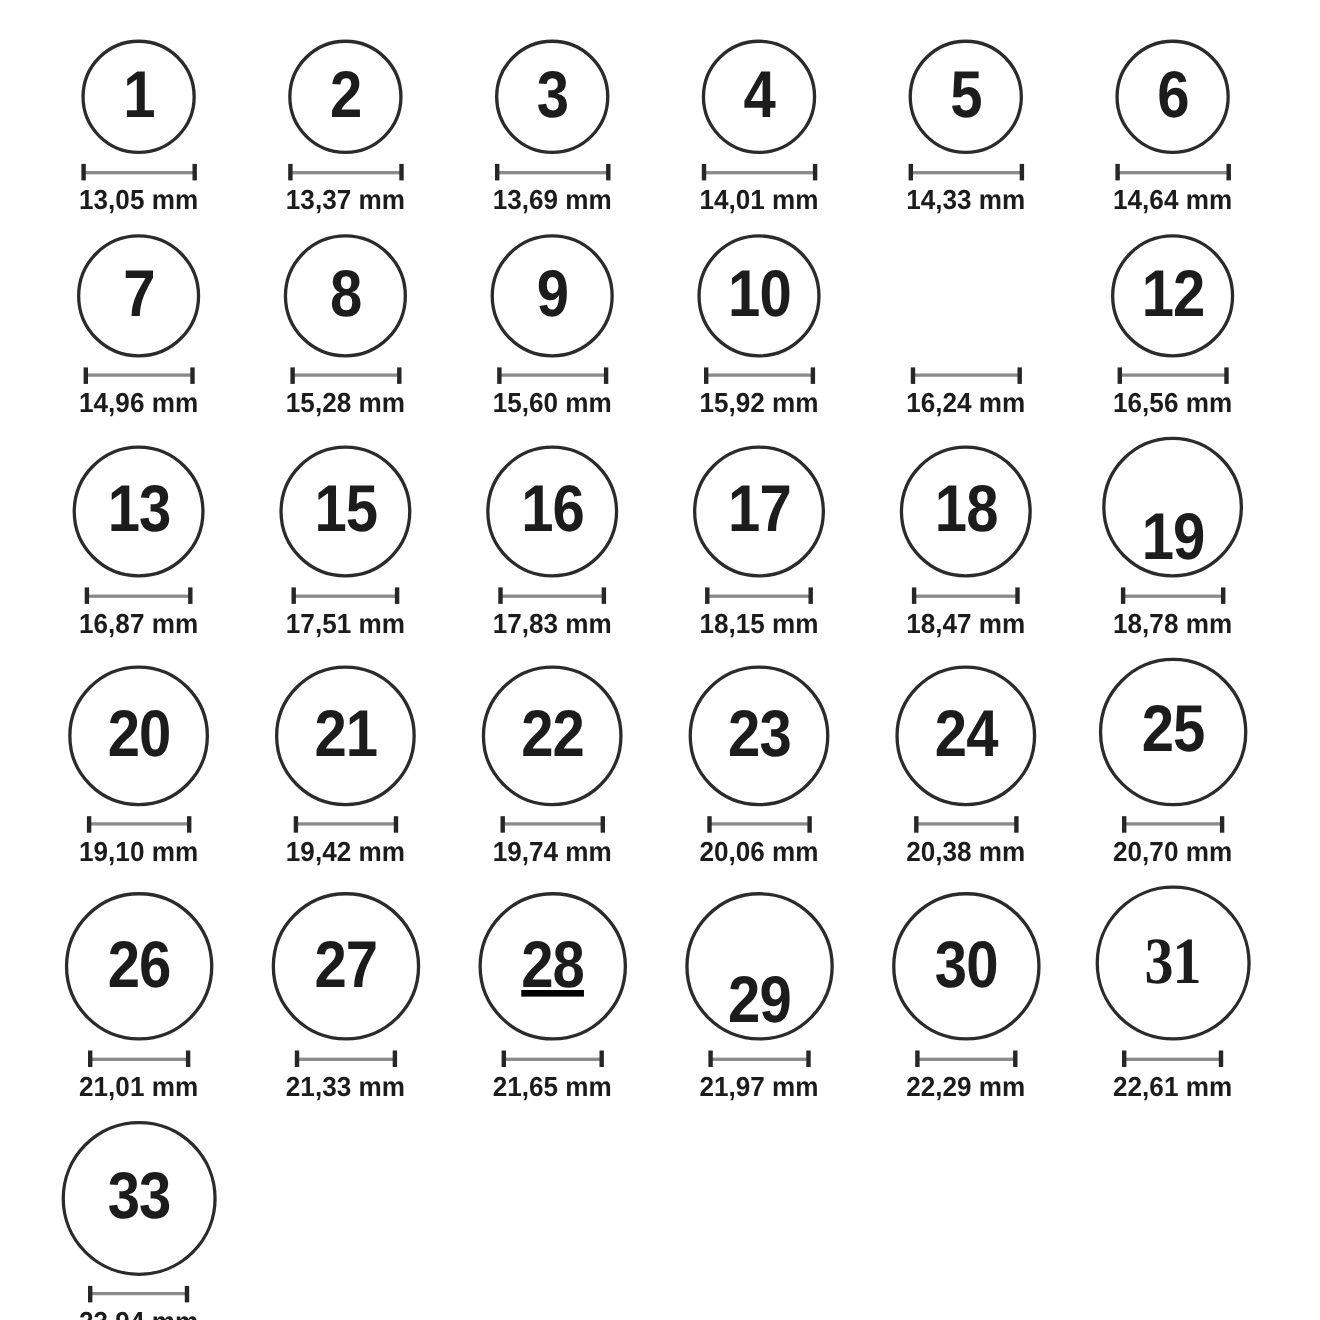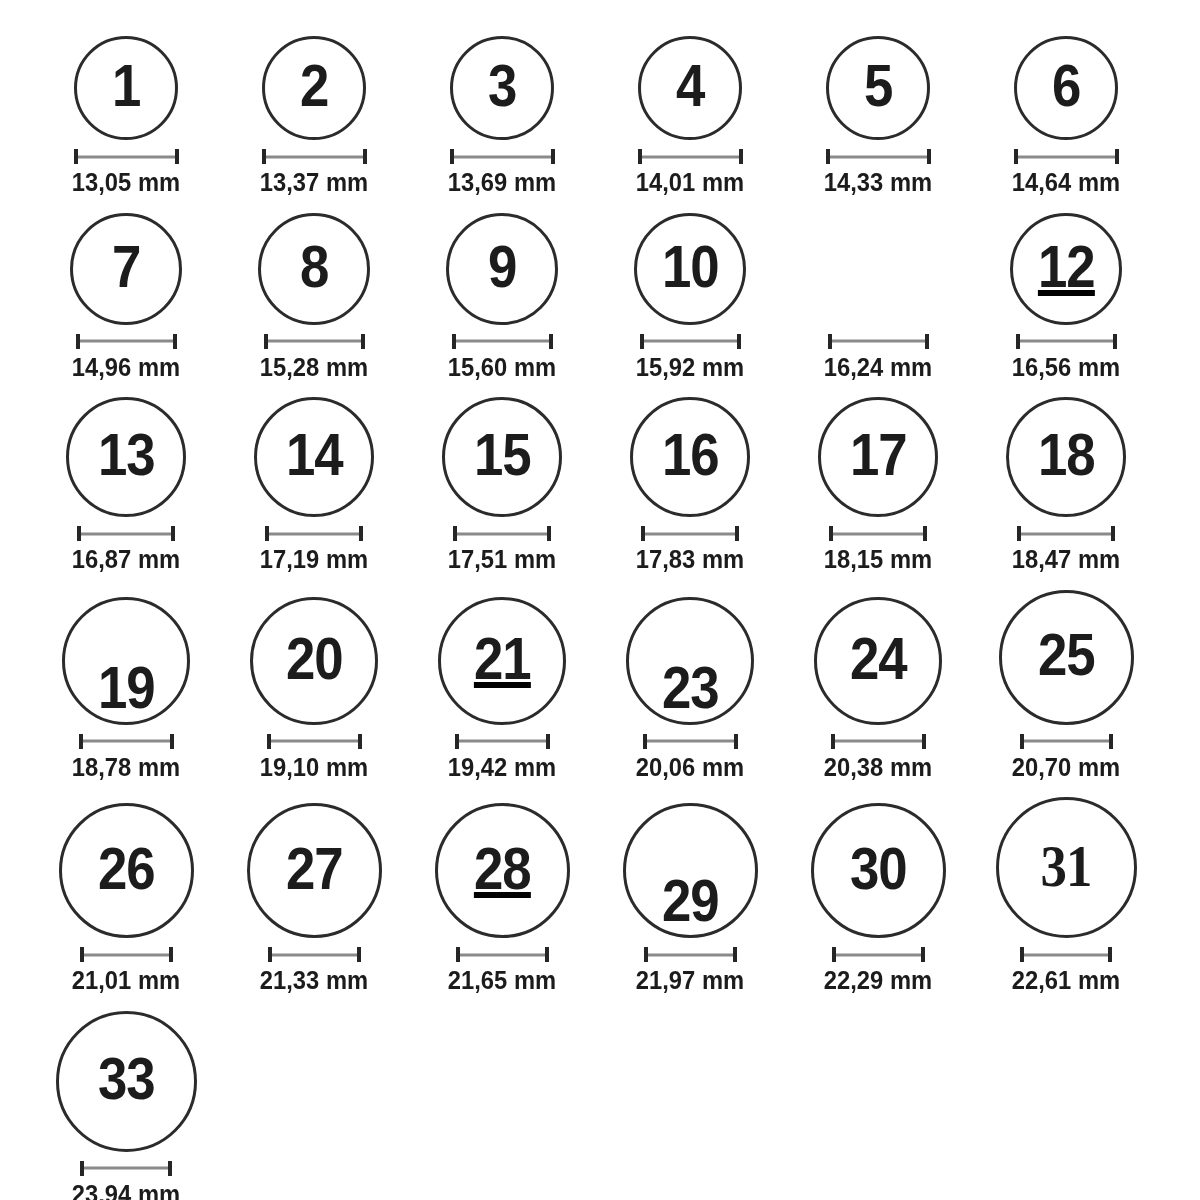--- a/index.html
+++ b/index.html
@@ -195,21 +195,21 @@
   </div>
     <div class="cell">
     <div class="ruler" style="width: 101px;">
       <span class="line"></span>
       <span class="cap left"></span>
       <span class="cap right"></span>
     </div>
     <div class="label">16,24 mm</div>
   </div>
     <div class="cell">
-    <div class="circle" style="width: 112px; height: 112px; text-decoration: underline;">
+    <div class="circle" style="width: 112px; height: 112px;">
       <span class="num">12</span>
     </div>
     <div class="ruler" style="width: 101px;">
       <span class="line"></span>
       <span class="cap left"></span>
       <span class="cap right"></span>
     </div>
     <div class="label">16,56 mm</div>
   </div>
     <div class="cell">
@@ -218,31 +218,20 @@
     </div>
     <div class="ruler" style="width: 98px;">
       <span class="line"></span>
       <span class="cap left"></span>
       <span class="cap right"></span>
     </div>
     <div class="label">16,87 mm</div>
   </div>
     <div class="cell">
     <div class="circle" style="width: 120px; height: 120px;">
-      <span class="num">14</span>
-    </div>
-    <div class="ruler" style="width: 98px;">
-      <span class="line"></span>
-      <span class="cap left"></span>
-      <span class="cap right"></span>
-    </div>
-    <div class="label">17,19 mm</div>
-  </div>
-    <div class="cell">
-    <div class="circle" style="width: 120px; height: 120px;">
       <span class="num">15</span>
     </div>
     <div class="ruler" style="width: 98px;">
       <span class="line"></span>
       <span class="cap left"></span>
       <span class="cap right"></span>
     </div>
     <div class="label">17,51 mm</div>
   </div>
     <div class="cell">
@@ -294,32 +283,43 @@
       <span class="num">20</span>
     </div>
     <div class="ruler" style="width: 95px;">
       <span class="line"></span>
       <span class="cap left"></span>
       <span class="cap right"></span>
     </div>
     <div class="label">19,10 mm</div>
   </div>
     <div class="cell">
-    <div class="circle" style="width: 128px; height: 128px; text-decoration: underline;">
+    <div class="circle" style="width: 128px; height: 128px;">
       <span class="num">21</span>
     </div>
     <div class="ruler" style="width: 95px;">
       <span class="line"></span>
       <span class="cap left"></span>
       <span class="cap right"></span>
     </div>
     <div class="label">19,42 mm</div>
   </div>
     <div class="cell">
-    <div class="circle" style="width: 128px; height: 128px; align-items: flex-end;">
+    <div class="circle" style="width: 128px; height: 128px;">
+      <span class="num">22</span>
+    </div>
+    <div class="ruler" style="width: 95px;">
+      <span class="line"></span>
+      <span class="cap left"></span>
+      <span class="cap right"></span>
+    </div>
+    <div class="label">19,74 mm</div>
+  </div>
+    <div class="cell">
+    <div class="circle" style="width: 128px; height: 128px;">
       <span class="num">23</span>
     </div>
     <div class="ruler" style="width: 95px;">
       <span class="line"></span>
       <span class="cap left"></span>
       <span class="cap right"></span>
     </div>
     <div class="label">20,06 mm</div>
   </div>
     <div class="cell">

